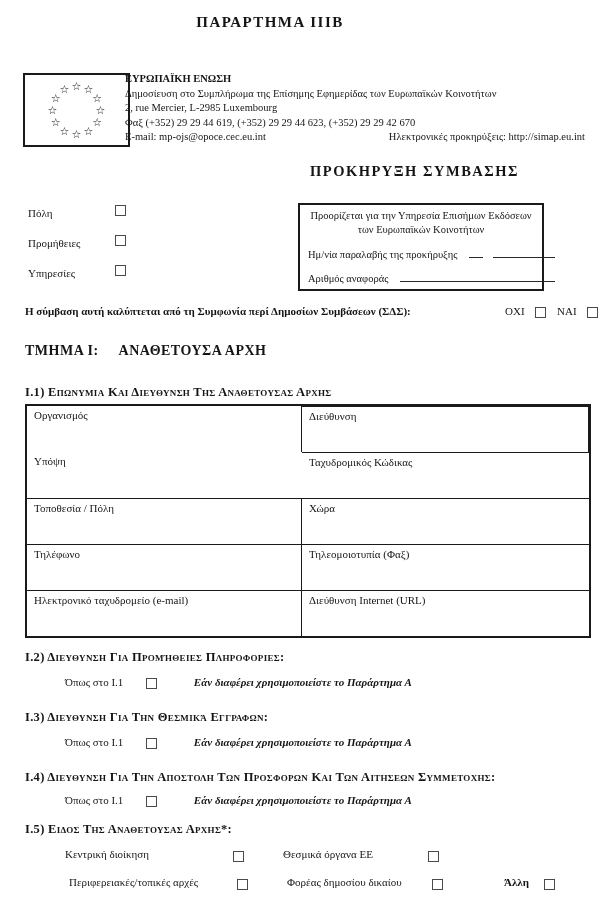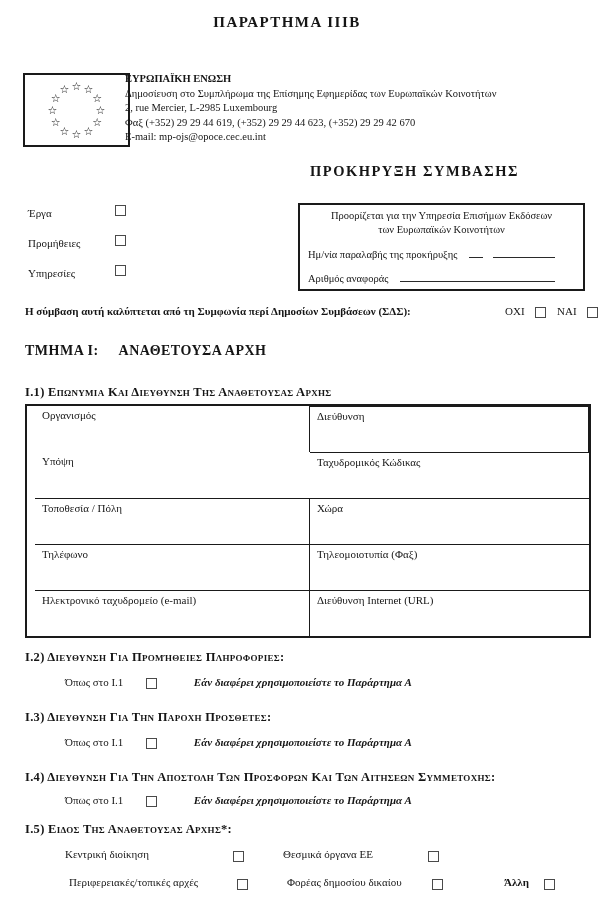--- a/index.html
+++ b/index.html
@@ -6,21 +6,21 @@
   body{
     width:615px;height:913px;position:relative;
     background:#ffffff;color:#151515;
     font-family:"Liberation Serif", serif;
     overflow:hidden;
   }
   .abs{position:absolute;}
   .bold{font-weight:bold;}
   .doc-title{
     position:absolute;top:14px;left:0;width:540px;text-align:center;
-    font-size:15px;font-weight:bold;letter-spacing:1.5px;padding-left:17px;
+    font-size:15px;font-weight:bold;letter-spacing:1.5px;
   }
   
   .flag-box{
     position:absolute;left:23px;top:73px;width:103px;height:70px;
     border:2px solid #1a1a1a;background:#fff;
   }
   .star{
     position:absolute;left:50%;top:50%;width:14px;height:14px;
     margin-left:-7px;margin-top:-7px;font-size:11px;line-height:14px;
     text-align:center;color:#111;
@@ -46,40 +46,40 @@
     font-size:14.5px;font-weight:bold;letter-spacing:1.5px;
   }
 
   .ct-label{font-size:11px;}
   .cb{
     display:inline-block;width:9px;height:9px;
     border:1.2px solid #4a4a4a;background:#fff;vertical-align:middle;
   }
 
   .office-box{
-    position:absolute;left:298px;top:203px;width:287px;height:88px;
+    position:absolute;left:298px;top:203px;width:246px;height:88px;
     border:2px solid #1a1a1a;box-sizing:border-box;
     font-size:10.5px;padding:4px 8px 0 8px;
   }
   .ob-center{text-align:center;line-height:13.5px;}
   .ob-line{margin-top:11px;white-space:nowrap;}
   .ul{display:inline-block;border-bottom:1.2px solid #2a2a2a;height:10px;vertical-align:baseline;}
 
   .gpa-row{position:absolute;left:25px;top:305px;width:580px;font-size:11px;}
   .gpa-q{font-weight:bold;}
 
   .sec-title{position:absolute;left:25px;top:343px;font-size:14px;font-weight:bold;letter-spacing:0.5px;}
   .sc-head{
     font-variant:small-caps;font-weight:bold;font-size:12.5px;letter-spacing:0.3px;
   }
 
   .i1-table{
     position:absolute;left:25px;top:404px;width:566px;
     border:2px solid #1a1a1a;box-sizing:border-box;
-    display:grid;grid-template-columns:275px 1fr;padding-left:8px;
+    display:grid;grid-template-columns:275px 1fr;
   }
   .cell{
     height:46px;box-sizing:border-box;padding:3px 7px;
     font-size:11px;border-top:1.5px solid #1a1a1a;
   }
   .cell.first{border-top:none;}
   .cell.lcol{border-right:1.5px solid #1a1a1a;}
 
   .subline{position:absolute;font-size:11px;white-space:nowrap;}
   .subline .same{margin-right:0;}
@@ -108,27 +108,28 @@
   <span class="star">☆</span>
 </div>
 
 <div class="header-text">
   <div class="bold">ΕΥΡΩΠΑΪΚΗ ΕΝΩΣΗ</div>
   <div>Δημοσίευση στο Συμπλήρωμα της Επίσημης Εφημερίδας των Ευρωπαϊκών Κοινοτήτων</div>
   <div>2, rue Mercier,  L-2985 Luxembourg</div>
   <div>Φαξ (+352) 29 29 44 619, (+352) 29 29 44 623, (+352) 29 29 42 670</div>
   <div class="email-row">
     <span>E-mail: mp-ojs@opoce.cec.eu.int</span>
+    <span>Ηλεκτρονικές προκηρύξεις: http://simap.eu.int</span>
   </div>
 </div>
 
 <div class="notice-title">ΠΡΟΚΗΡΥΞΗ ΣΥΜΒΑΣΗΣ</div>
 
 <div class="abs" style="left:28px;top:203px;">
-  <span class="ct-label">Έργα</span>
+  <span class="ct-label">Πόλη</span>
   <span class="cb abs" style="left:87px;top:2px;"></span>
 </div>
 <div class="abs" style="left:28px;top:233px;">
   <span class="ct-label">Προμήθειες</span>
   <span class="cb abs" style="left:87px;top:2px;"></span>
 </div>
 <div class="abs" style="left:28px;top:263px;">
   <span class="ct-label">Υπηρεσίες</span>
   <span class="cb abs" style="left:87px;top:2px;"></span>
 </div>
@@ -175,21 +176,21 @@
   <div class="cell">Διεύθυνση Internet (URL)</div>
 </div>
 
 <div class="abs sc-head" style="left:25px;top:650px;">Ι.2) Διευθυνση Για Προμήθειες Πληροφοριες:</div>
 <div class="subline" style="left:65px;top:676px;">
   <span class="same">Όπως στο Ι.1</span>
   <span class="cb"></span>
   <span class="note">Εάν διαφέρει χρησιμοποιείστε το Παράρτημα Α</span>
 </div>
 
-<div class="abs sc-head" style="left:25px;top:710px;">Ι.3) Διευθυνση Για Την Παροχη Προσθετες:</div>
+<div class="abs sc-head" style="left:25px;top:710px;">Ι.3) Διευθυνση Για Την Θεσμικά Εγγραφων:</div>
 <div class="subline" style="left:65px;top:736px;">
   <span class="same">Όπως στο Ι.1</span>
   <span class="cb"></span>
   <span class="note">Εάν διαφέρει χρησιμοποιείστε το Παράρτημα Α</span>
 </div>
 
 <div class="abs sc-head" style="left:25px;top:770px;">Ι.4) Διευθυνση Για Την Αποστολη Των Προσφορων Και Των Αιτησεων Συμμετοχης:</div>
 <div class="subline" style="left:65px;top:794px;">
   <span class="same">Όπως στο Ι.1</span>
   <span class="cb"></span>

